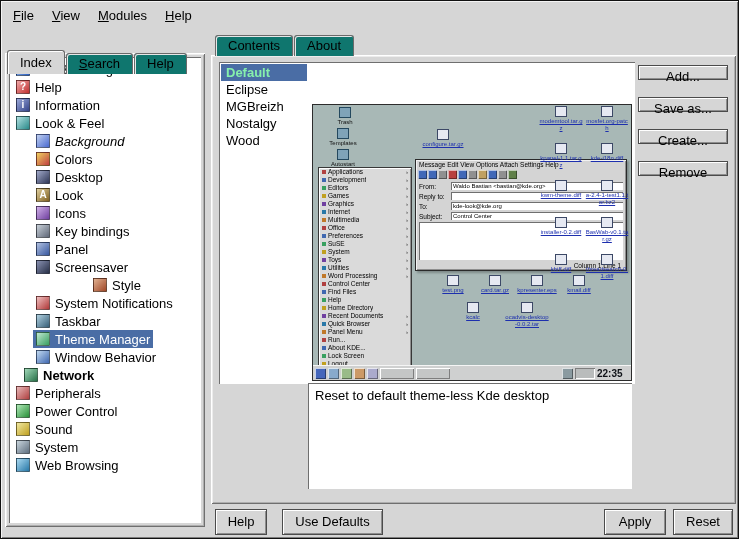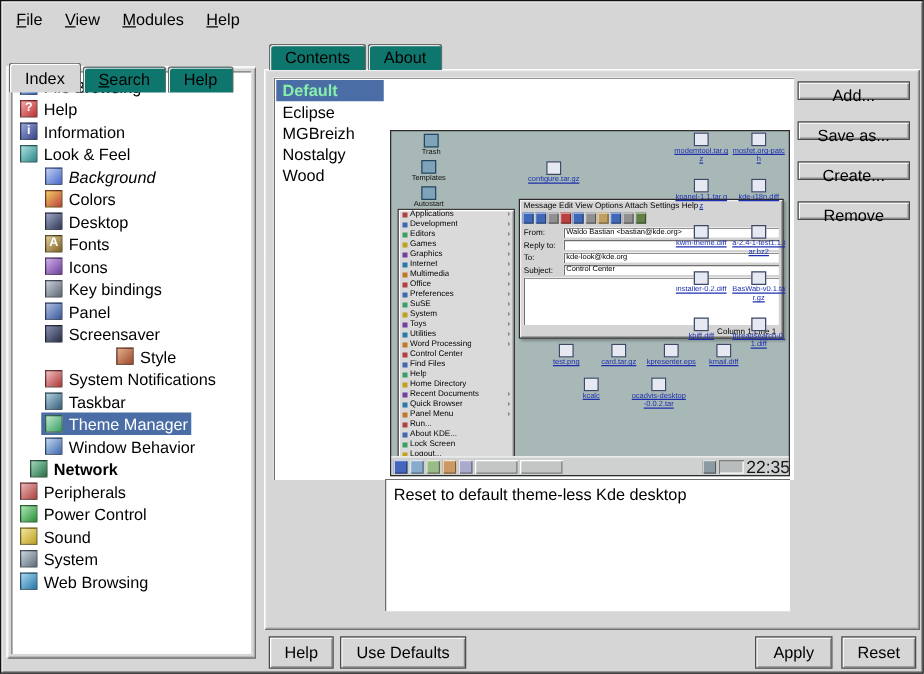--- a/index.html
+++ b/index.html
@@ -44,21 +44,21 @@
   .theme-item.selected { background:var(--sel,#4a6da5); color:#86efac;font-weight:bold; }
   .side-btn { left:427px; width:90px; height:15px; line-height:22px; }
   .btn { position:absolute; background:var(--chrome,#d6d6d6); border:1px solid #4b4b4b; text-align:center;
          box-shadow:inset 1px 1px 0 #fff, inset -1px -1px 0 #8d8d8d; cursor:default; }
   .desc-box { position:absolute; left:97px; top:328px; width:324px; height:106px; background:#fff;
               box-shadow:inset 1px 1px 0 #6f6f6f, inset -1px -1px 0 #fff; padding:5px 7px; }
 
   
   .footer-btn { height:26px; line-height:24px; top:508px; }
   #btn-help { left:214px; width:52px; }
-  #btn-defaults { left:271px; width:101px; }
+  #btn-defaults { left:281px; width:101px; }
   #btn-apply { left:603px; width:62px; }
   #btn-reset { left:672px; width:60px; }
 
   
   .preview { position:absolute; right:3px; bottom:3px; width:320px; height:277px; border:1px solid #2c2c2c;
              background:var(--desktop,#a8b8b8); overflow:hidden; }
   .pv-icon { position:absolute; width:44px; text-align:center; font-size:6px; line-height:1.15; cursor:default; }
   .pv-glyph { width:12px; height:11px; margin:0 auto 1px; }
   .pv-glyph.file { background:#e6e9f2; border:1px solid #3c4866; }
   .pv-glyph.folder { background:#7fa3b8; border:1px solid #24485e; }
@@ -85,21 +85,21 @@
               padding-left:2px; white-space:nowrap; overflow:hidden; }
   .pv-mail-body { flex:1; background:#fff; margin:1px 3px; box-shadow:inset 1px 1px 0 #6f6f6f; }
   .pv-mail-status { height:9px; font-size:6.5px; line-height:9px; text-align:right; padding-right:5px; }
 
   .pv-taskbar { position:absolute; left:0; right:0; bottom:0; height:15px; background:#cfd0d0; border-top:1px solid #f5f5f5;
                 display:flex; align-items:center; gap:2px; padding:0 2px; }
   .tk-sq { width:11px; height:11px; box-shadow:inset 1px 1px 0 rgba(255,255,255,.7), inset -1px -1px 0 rgba(0,0,0,.4); }
   .tk-task { width:34px; height:11px; background:#c4c6c6; box-shadow:inset 1px 1px 0 #fff, inset -1px -1px 0 #7e7e7e; }
   .tk-spacer { flex:1; }
   .tk-pager { width:20px; height:11px; background:#b9bcbc; box-shadow:inset 1px 1px 0 #7e7e7e, inset -1px -1px 0 #fff; }
-  .tk-clock { width:32px; height:11px; font-size:14px; font-weight:normal; line-height:11px; color:#101318; }
+  .tk-clock { width:32px; height:11px; font-size:10px; font-weight:bold; line-height:11px; color:#101318; }
 </style>
 </head>
 <body>
 
 <div class="app">
 
   <div class="menubar" id="menubar">
       <div class="menu-item"><u>F</u>ile</div>
       <div class="menu-item"><u>V</u>iew</div>
       <div class="menu-item"><u>M</u>odules</div>
@@ -151,21 +151,21 @@
         </div>
         <div class="tree-row" style="padding-left: 24px;">
           <span class="tree-inner">
             <span class="mini-icon" style="background: linear-gradient(135deg, rgb(160, 168, 200), rgb(48, 56, 88));"></span>
             <span class="tree-label">Desktop</span>
           </span>
         </div>
         <div class="tree-row" style="padding-left: 24px;">
           <span class="tree-inner">
             <span class="mini-icon" style="background: linear-gradient(135deg, rgb(224, 208, 160), rgb(128, 96, 32));">A</span>
-            <span class="tree-label">Fonts</span>
+            <span class="tree-label">Look</span>
           </span>
         </div>
         <div class="tree-row" style="padding-left: 24px;">
           <span class="tree-inner">
             <span class="mini-icon" style="background: linear-gradient(135deg, rgb(208, 176, 232), rgb(112, 64, 160));"></span>
             <span class="tree-label">Icons</span>
           </span>
         </div>
         <div class="tree-row" style="padding-left: 24px;">
           <span class="tree-inner">

